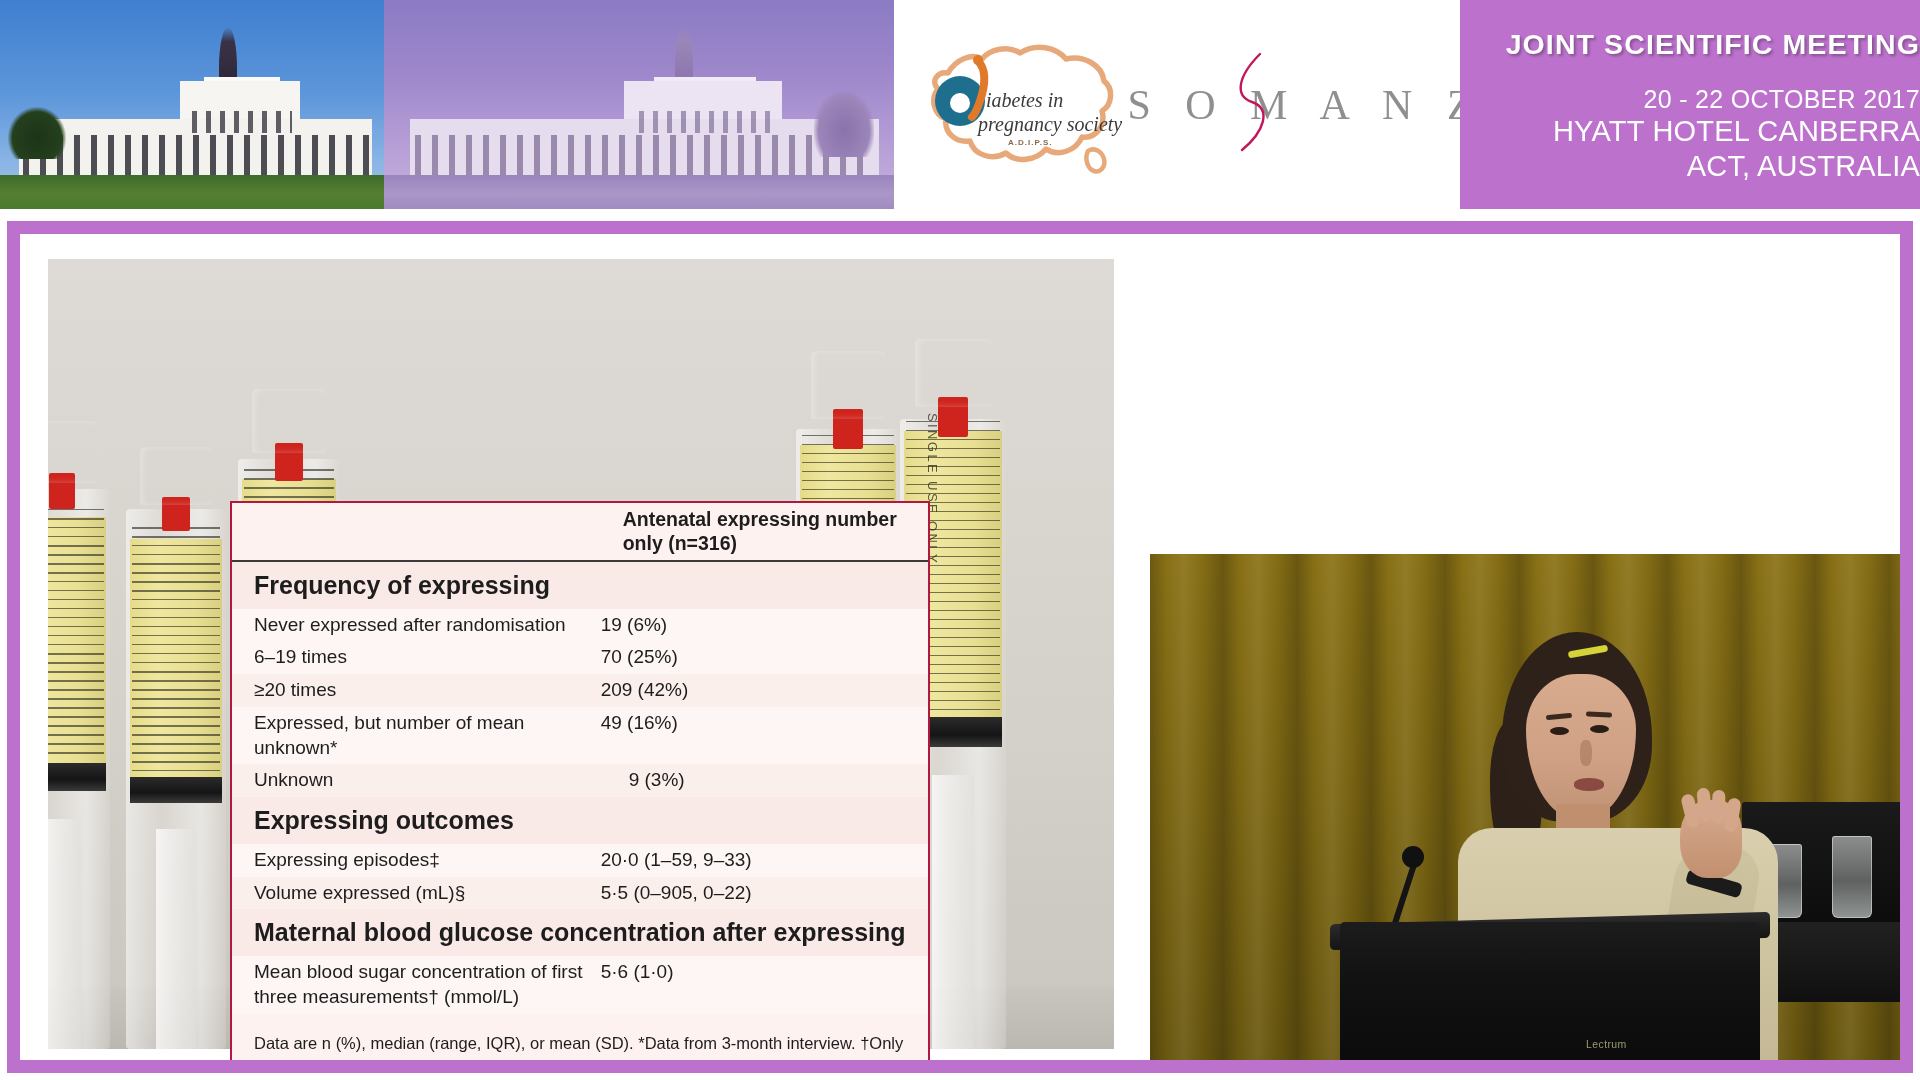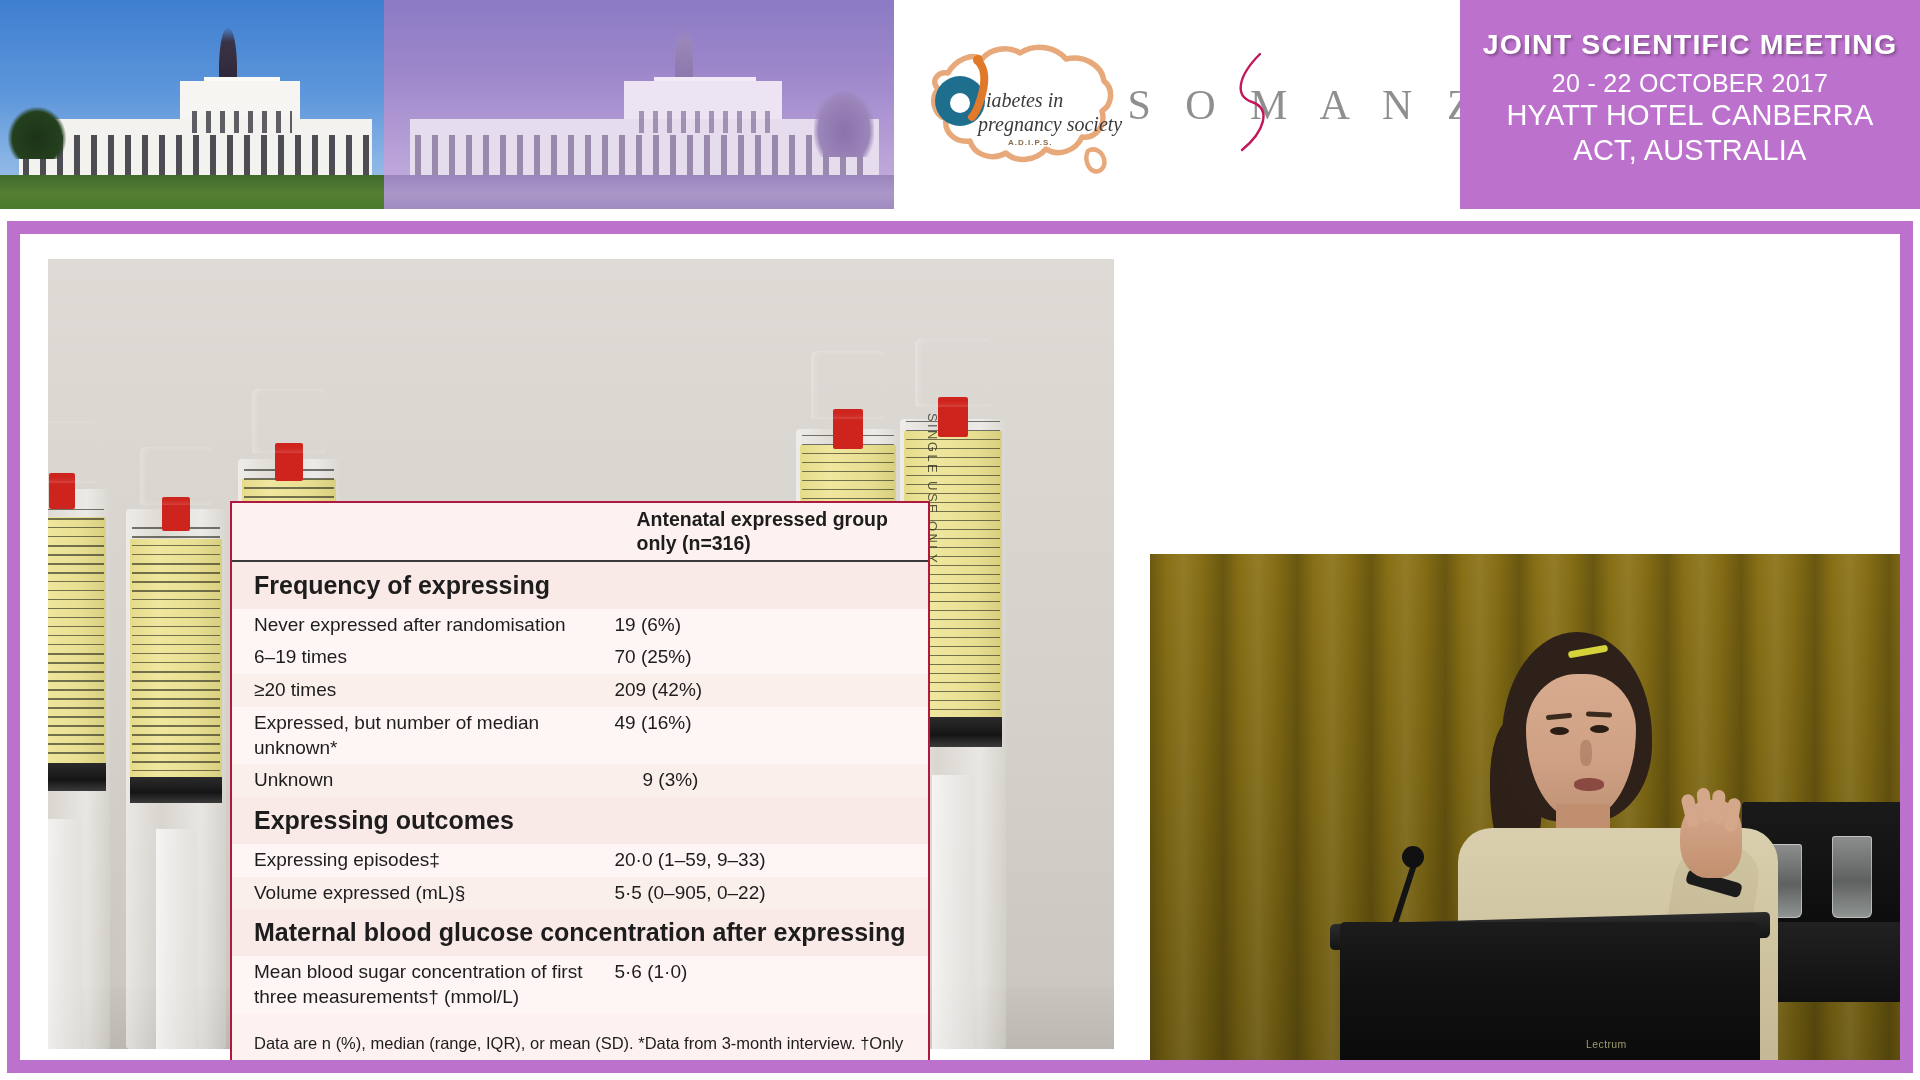--- a/index.html
+++ b/index.html
@@ -101,28 +101,28 @@
     display: flex; align-items: center; justify-content: center; }
   .somanz-text {
     font-family: "Liberation Serif", serif; font-size: 42px; letter-spacing: 12px;
     color: #8f8f8f; font-weight: 300; white-space: nowrap;
   }
   .somanz-swoosh { position: absolute; left: 54px; top: -8px; width: 50px; height: 100px; }
 
   .title-block {
     position: absolute; left: 1460px; top: 0; width: 460px; height: 209px;
     background: #bc72cc; color: #ffffff; text-align: center;
-    display: flex; flex-direction: column; align-items: center; justify-content: flex-start;
+    display: flex; flex-direction: column; align-items: flex-end; justify-content: flex-start;
     padding-top: 28px;
   }
   .jsm-title {
     font-size: 28.5px; font-weight: bold; letter-spacing: 1.1px;
     text-shadow: 2px 2px 3px rgba(0,0,0,0.30); white-space: nowrap;
   }
-  .jsm-dates { margin-top: 8px; font-size: 25px; font-weight: 400; letter-spacing: 0.3px; }
+  .jsm-dates { margin-top: 24px; font-size: 25px; font-weight: 400; letter-spacing: 0.3px; }
   .jsm-venue { font-size: 29px; font-weight: 400; line-height: 1.22; letter-spacing: 0.2px; }
 
   
   .slide-outer {
     position: absolute; left: 7px; top: 221px; width: 1906px; height: 852px;
     background: #bc72cc; padding: 13px;
   }
   .slide-inner {
     position: relative; width: 100%; height: 100%; background: #ffffff;
     overflow: hidden;
@@ -456,21 +456,21 @@
         </div>
 
       </div>
 
       <div class="table-card">
         <table class="tbl">
           <tbody>
             <tr>
               <td></td>
               <td class="col-head">
-                <div>Antenatal expressed group</div>
+                <div>Antenatal expressing number</div>
                 <div>only (n=316)</div>
               </td>
             </tr>
             <tr class="rule-head">
                 <td colspan="2"></td>
               </tr>
 
             <tr class="sect">
               <td colspan="2">Frequency of expressing</td>
             </tr>
@@ -480,21 +480,21 @@
             </tr>
             <tr class="drow">
               <td>6–19 times</td>
               <td class="val">70 (25%)</td>
             </tr>
             <tr class="drow alt">
               <td>≥20 times</td>
               <td class="val">209 (42%)</td>
             </tr>
             <tr class="drow">
-              <td style="max-width:300px">Expressed, but number of median unknown*</td>
+              <td style="max-width:300px">Expressed, but number of mean unknown*</td>
               <td class="val">49 (16%)</td>
             </tr>
             <tr class="drow alt">
               <td>Unknown</td>
               <td class="val" style="padding-left:28px">9 (3%)</td>
             </tr>
 
             <tr class="sect">
               <td colspan="2">Expressing outcomes</td>
             </tr>

